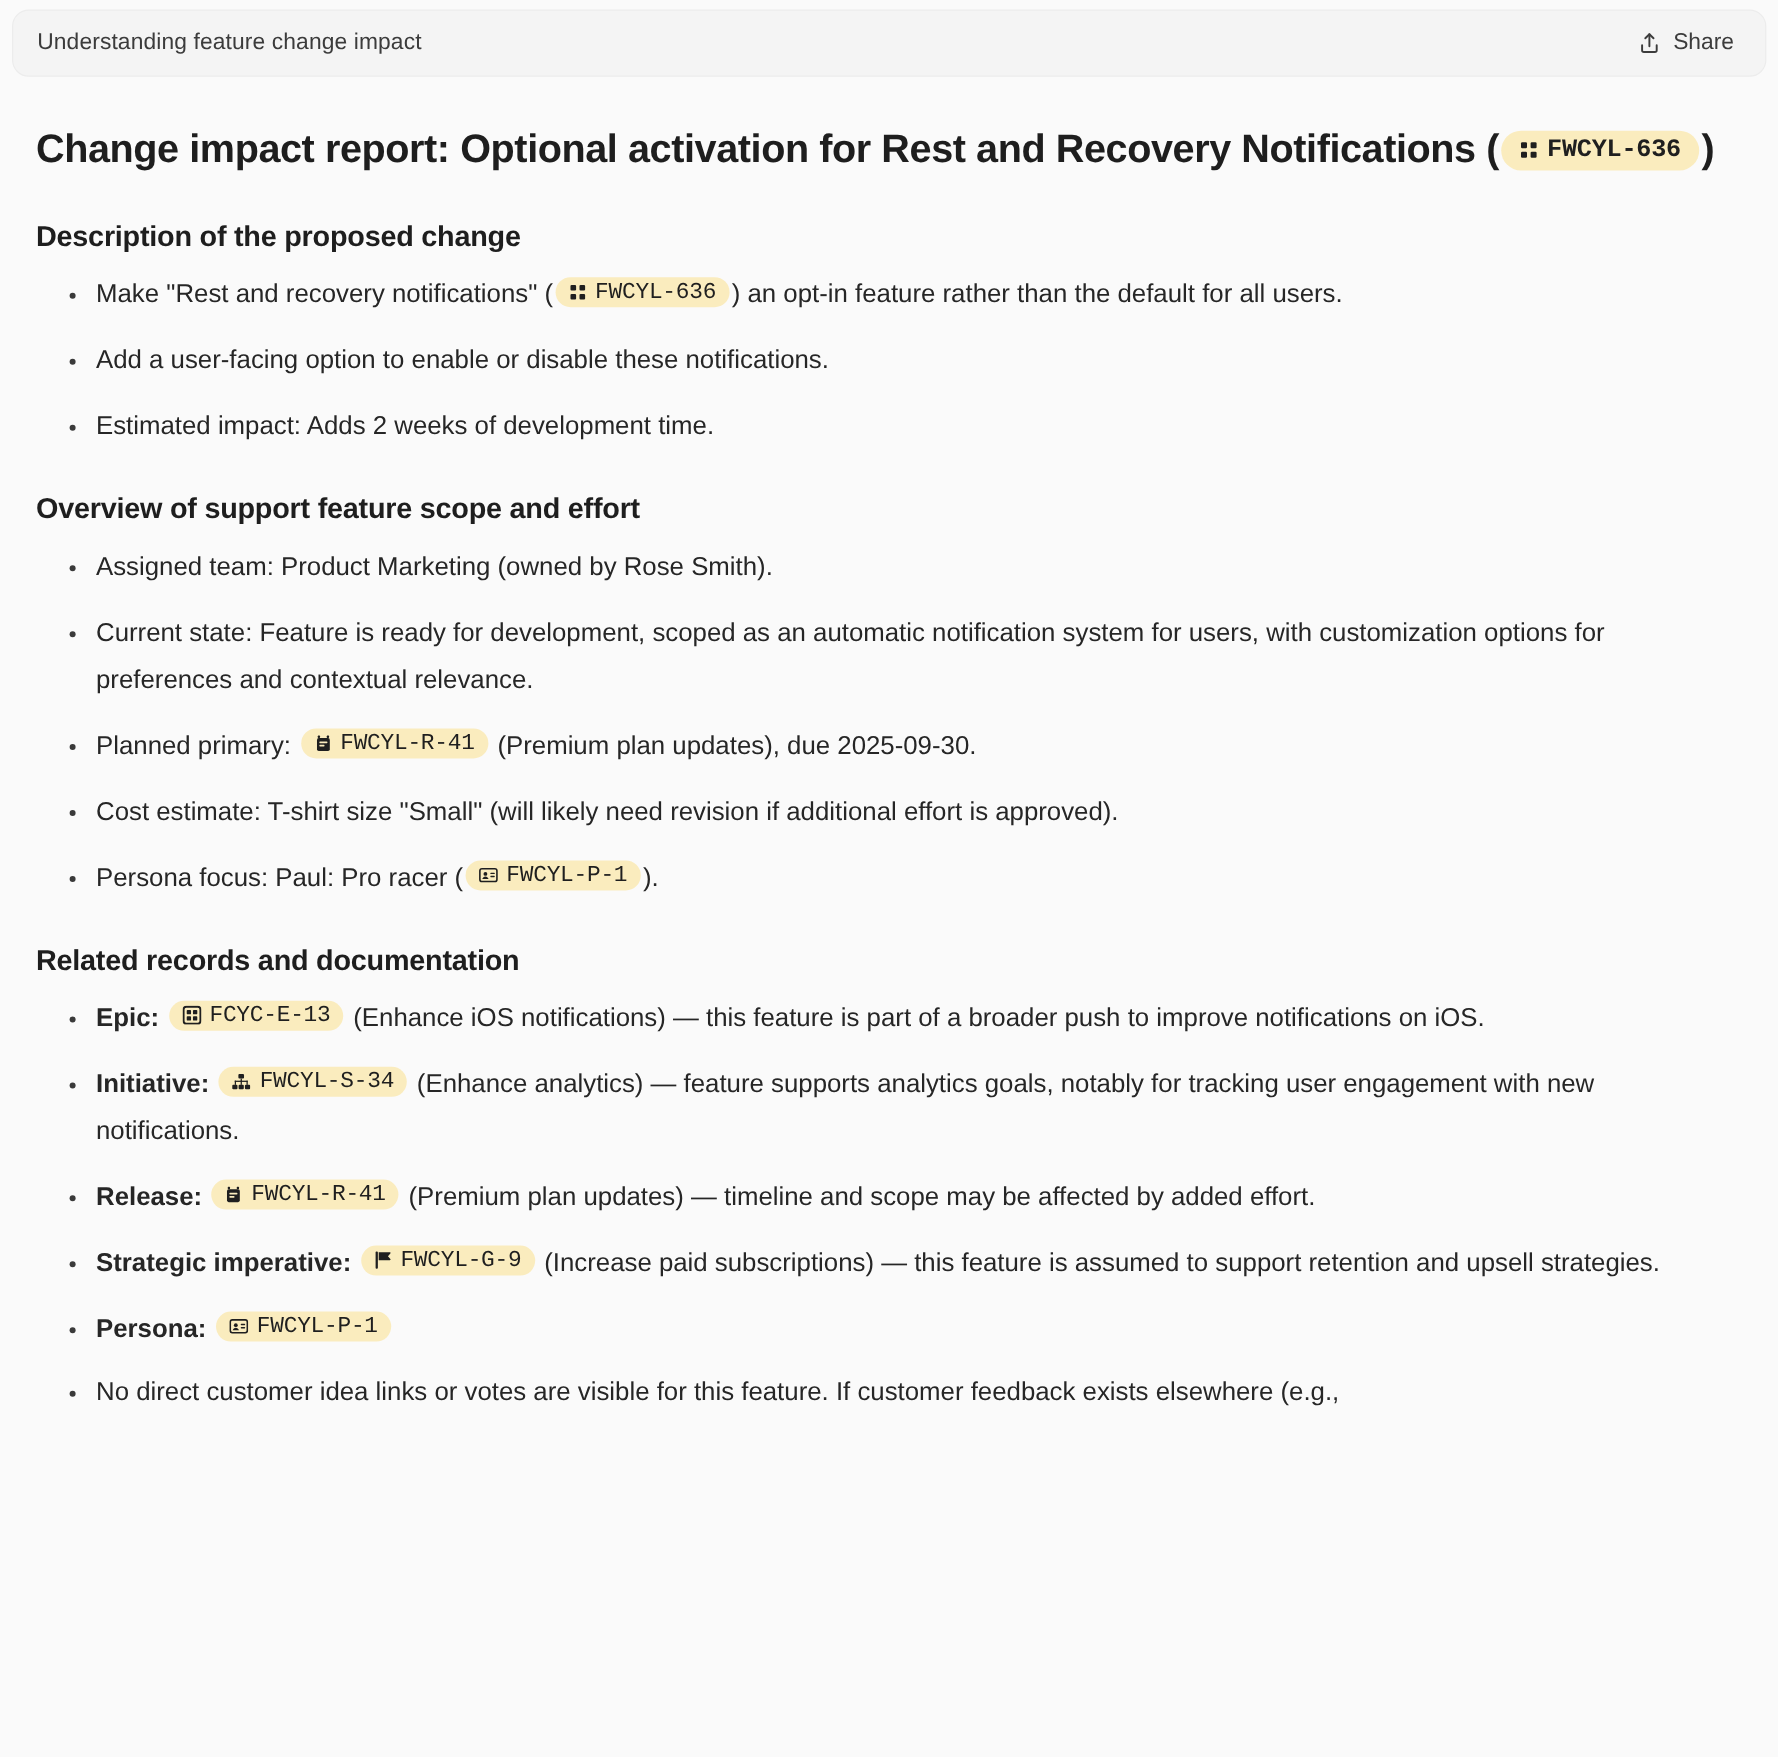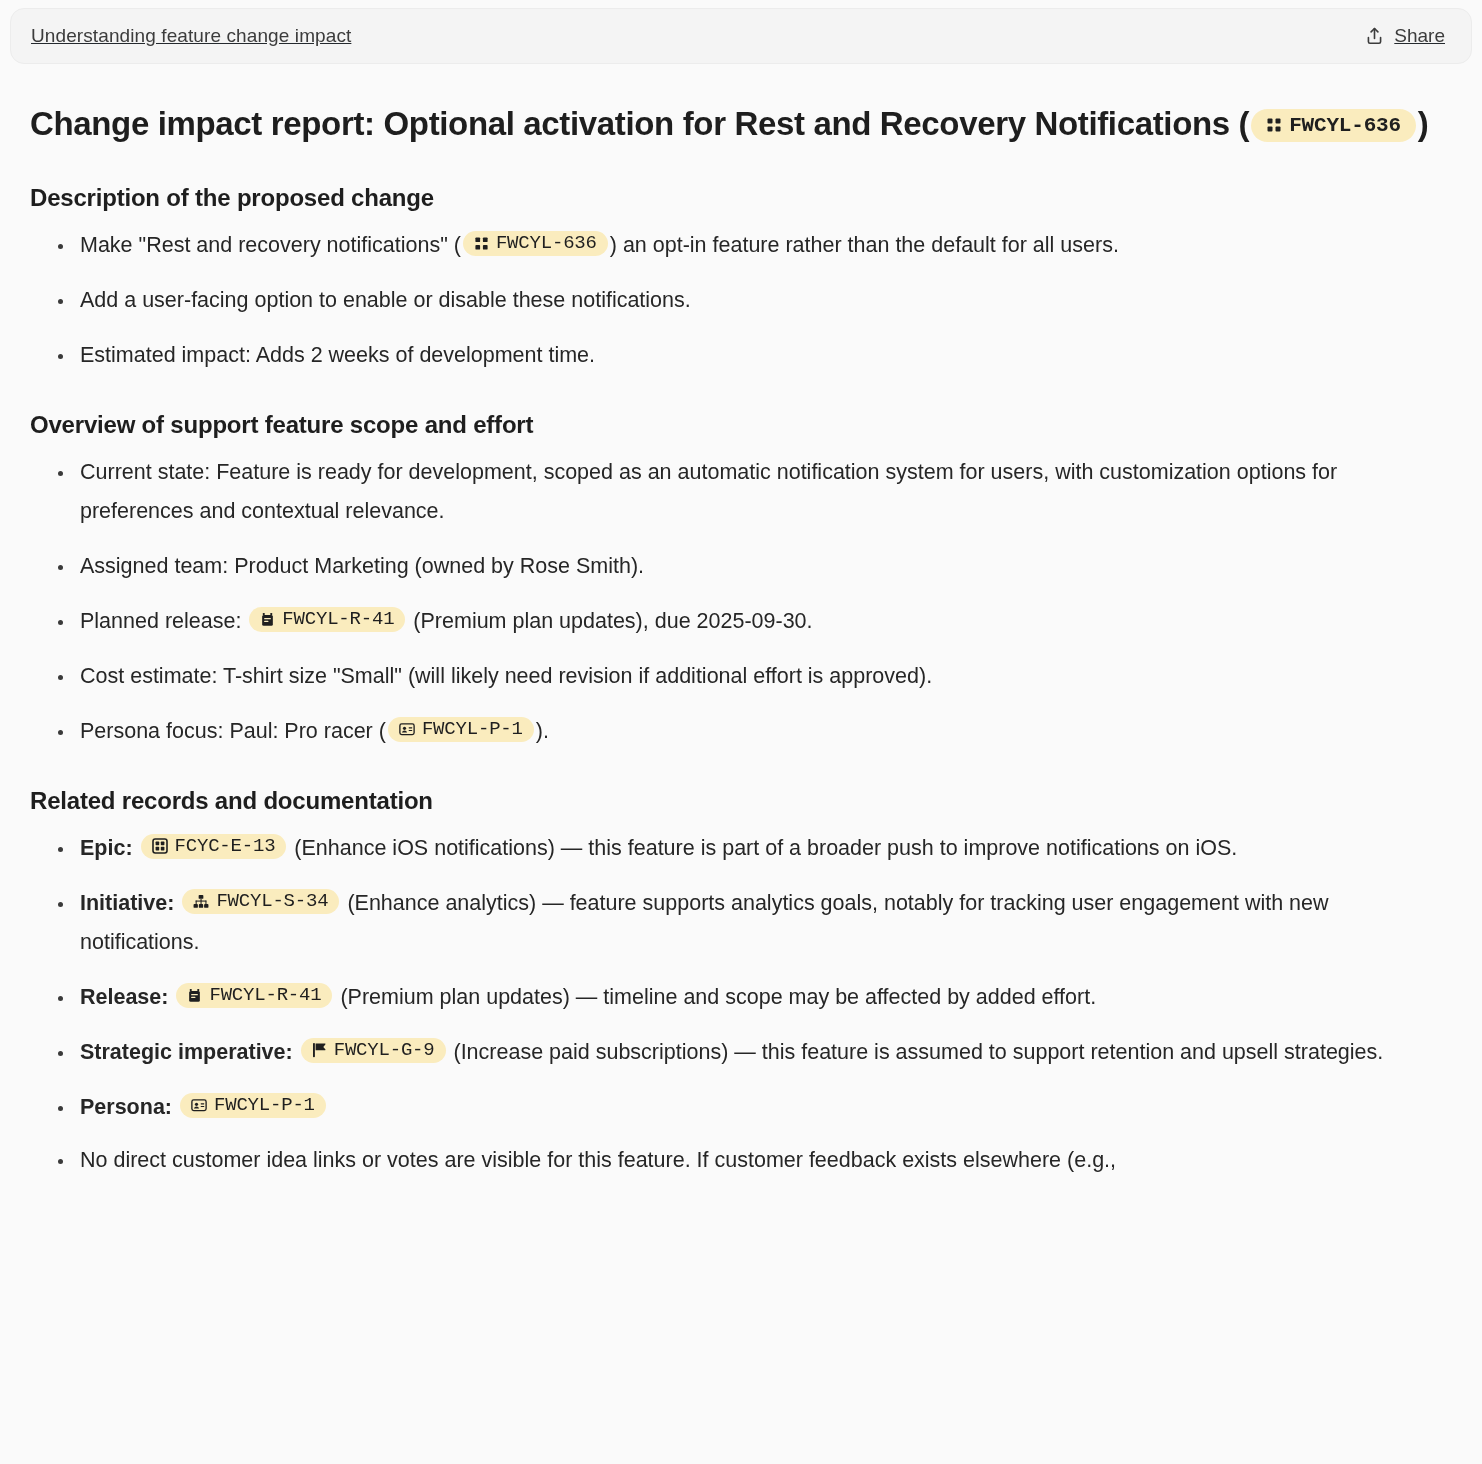--- a/index.html
+++ b/index.html
@@ -21,21 +21,20 @@
     margin: 8px 10px 0 10px;
     height: 56px;
     background: #f4f4f4;
     border: 1px solid #ececec;
     border-radius: 14px;
     display: flex;
     align-items: center;
     justify-content: space-between;
     padding: 16px 20px;
     box-sizing: border-box;
-    text-decoration: underline;
   }
   .breadcrumb {
     font-size: 19px;
     color: #3c3c3c;
     letter-spacing: .1px;
   }
   .share-btn {
     display: flex;
     align-items: center;
     gap: 10px;
@@ -171,23 +170,23 @@
                 <rect x="9.5" y="9.5" width="5" height="5" rx="1"></rect>
               </svg>
             </span>
             <span class="chip-label">FWCYL-636</span>
           </span><span>) an opt-in feature rather than the default for all users.</span></li>
         <li><span>Add a user-facing option to enable or disable these notifications.</span></li>
         <li><span>Estimated impact: Adds 2 weeks of development time.</span></li>
       </ul>
       <h2 class="section">Overview of support feature scope and effort</h2>
       <ul class="bullets">
+        <li><span>Assigned team: Product Marketing (owned by Rose Smith).</span></li>
         <li><span>Current state: Feature is ready for development, scoped as an automatic notification system for users, with customization options for preferences and contextual relevance.</span></li>
-        <li><span>Assigned team: Product Marketing (owned by Rose Smith).</span></li>
-        <li><span>Planned release: </span><span class="chip">
+        <li><span>Planned primary: </span><span class="chip">
             <span>
               <svg width="15" height="15" viewBox="0 0 16 16" fill="#1f1f1f">
                 <rect x="3" y="1" width="2" height="2.2" rx=".6"></rect>
                 <rect x="11" y="1" width="2" height="2.2" rx=".6"></rect>
                 <rect x="2.3" y="3.3" width="11.4" height="11.4" rx="1.6"></rect>
                 <rect x="4.4" y="6.4" width="7.2" height="1.4" rx=".6" fill="#faecbe"></rect>
                 <rect x="4.4" y="9.3" width="4.6" height="1.4" rx=".6" fill="#faecbe"></rect>
               </svg>
             </span>
             <span class="chip-label">FWCYL-R-41</span>

